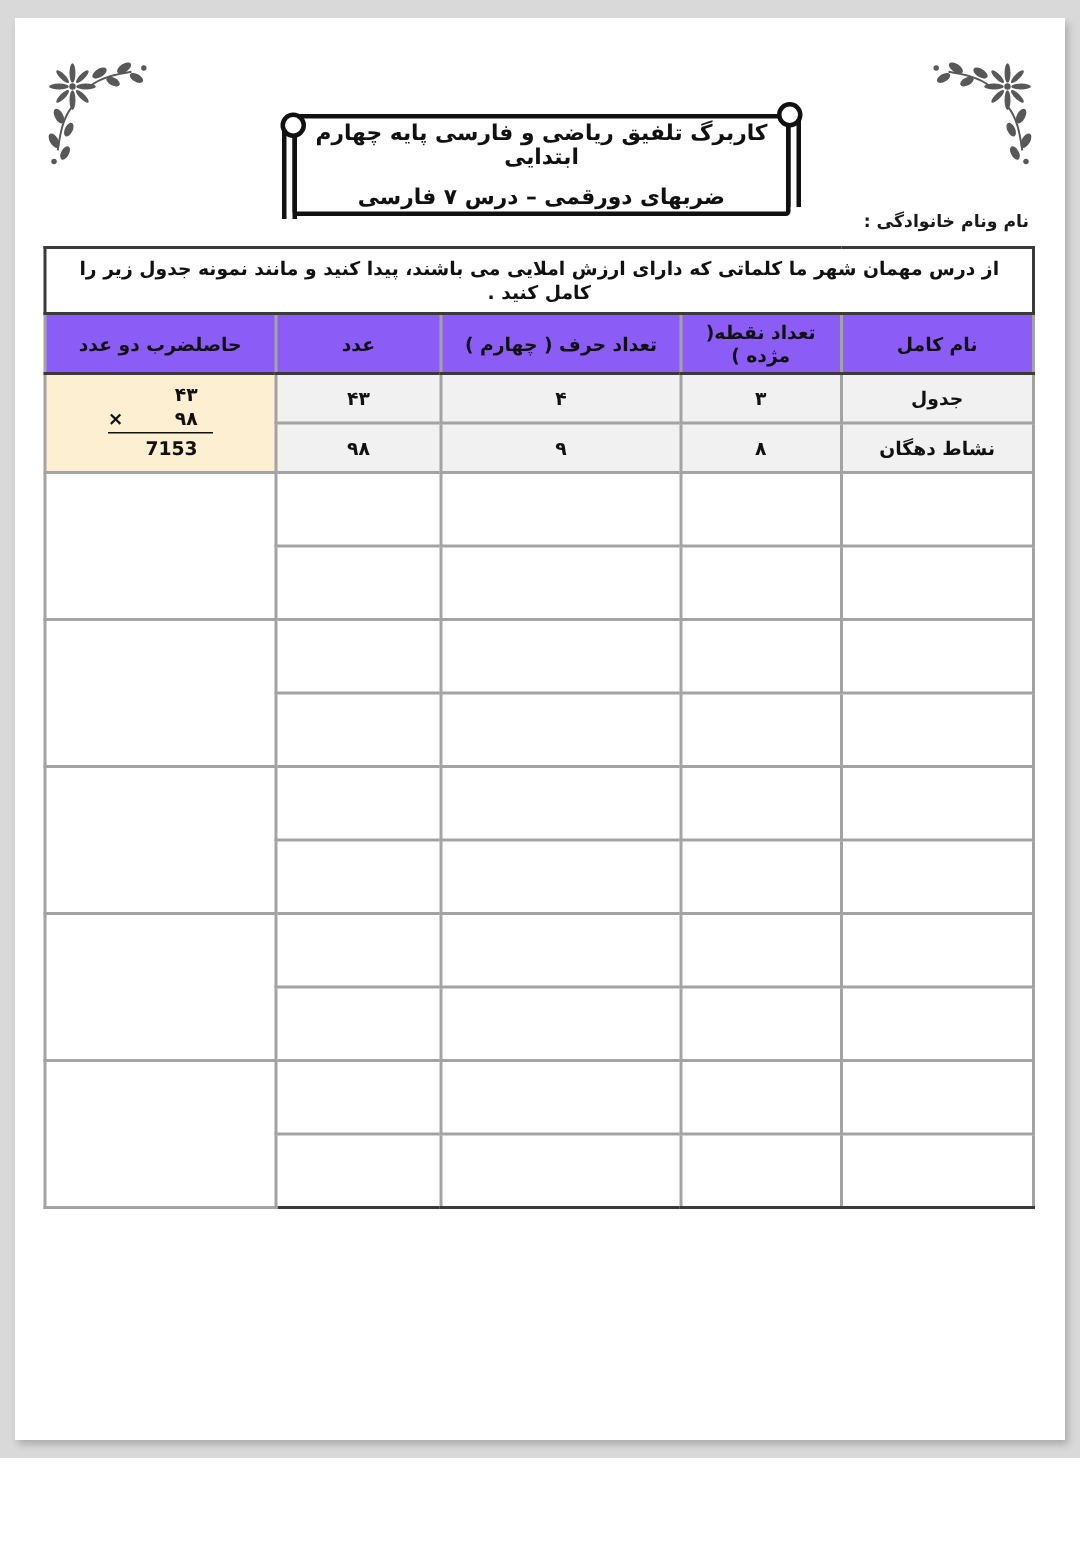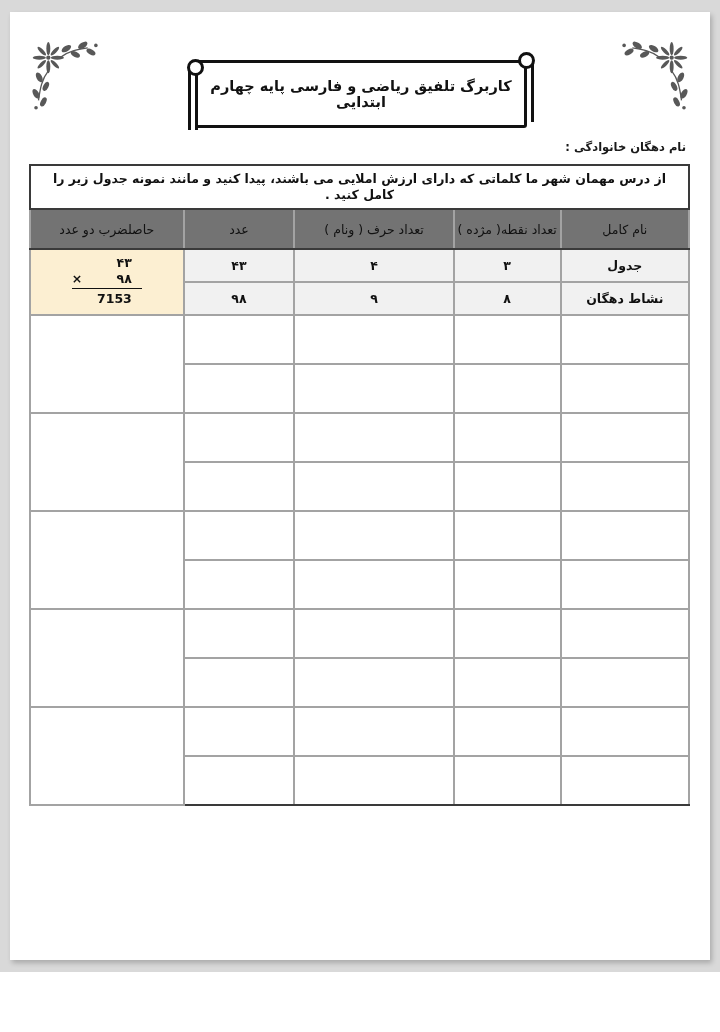--- a/index.html
+++ b/index.html
@@ -51,21 +51,21 @@
     opacity: 0.92;
   }
   .ornament.left  { left: 14px;  top: 26px; }
   .ornament.right { right: 14px; top: 26px; transform: scaleX(-1); }
   .ornament svg { width: 100%; height: 100%; display: block; }
 
   
   .banner-wrap {
     position: absolute;
     left: 175px;
-    top: 40px;
+    top: 56px;
     width: 352px;
     height: 82px;
   }
   .banner-box {
     position: absolute;
     left: 10px;
     top: 8px;
     right: 10px;
     bottom: 6px;
     border: 3px solid #111111;
@@ -154,22 +154,22 @@
     text-align: center;
     direction: rtl;
     line-height: 1.3;
     padding: 0 8px;
   }
 
   
   tr.head td {
     height: 38px;
     font-size: 12.5px;
-    font-weight: normal;
-    background: #737373;
+    font-weight: bold;
+    background: #8b5cf6;
     border-top: 2px solid #3a3a3a;
     border-bottom: 2px solid #3a3a3a;
     margin-left: 40px;
   }
 
   
   tr.example td {
     height: 31px;
     background: #f1f1f1;
     font-weight: bold;
@@ -280,26 +280,27 @@
           <circle cx="11" cy="85" r="2.2"></circle>
         </g>
       </svg>
     </div>
 
     <div class="banner-wrap">
       <div class="roll l"></div>
       <div class="roll r"></div>
       <div class="banner-box">
         <div class="banner-line">کاربرگ تلفیق ریاضی و فارسی پایه چهارم ابتدایی</div>
+        <div class="banner-line">ضربهای دورقمی – درس ۷ فارسی</div>
       </div>
       <div class="curl tl"></div>
       <div class="curl tr"></div>
     </div>
 
-    <div class="name-field">نام دهگان خانوادگی :</div>
+    <div class="name-field">نام ونام خانوادگی :</div>
 
     <div class="table-wrap">
       <table class="ws">
         <colgroup>
           <col class="c-word">
           <col class="c-dots">
           <col class="c-letters">
           <col class="c-number">
           <col class="c-product">
         </colgroup>
@@ -307,21 +308,21 @@
 
           <tr>
             <td class="instr-cell" colspan="5">
               <div class="instr-text">از درس مهمان شهر ما کلماتی که دارای ارزش املایی می باشند، پیدا کنید و مانند نمونه جدول زیر را کامل کنید .</div>
             </td>
           </tr>
 
           <tr class="head">
             <td>نام کامل</td>
             <td>تعداد نقطه( مژده )</td>
-            <td>تعداد حرف ( ونام )</td>
+            <td>تعداد حرف ( چهارم )</td>
             <td>عدد</td>
             <td>حاصلضرب دو عدد</td>
           </tr>
 
           <tr class="example">
             <td>جدول</td>
             <td>۳</td>
             <td>۴</td>
             <td>۴۳</td>
             <td class="calc" rowspan="2">

